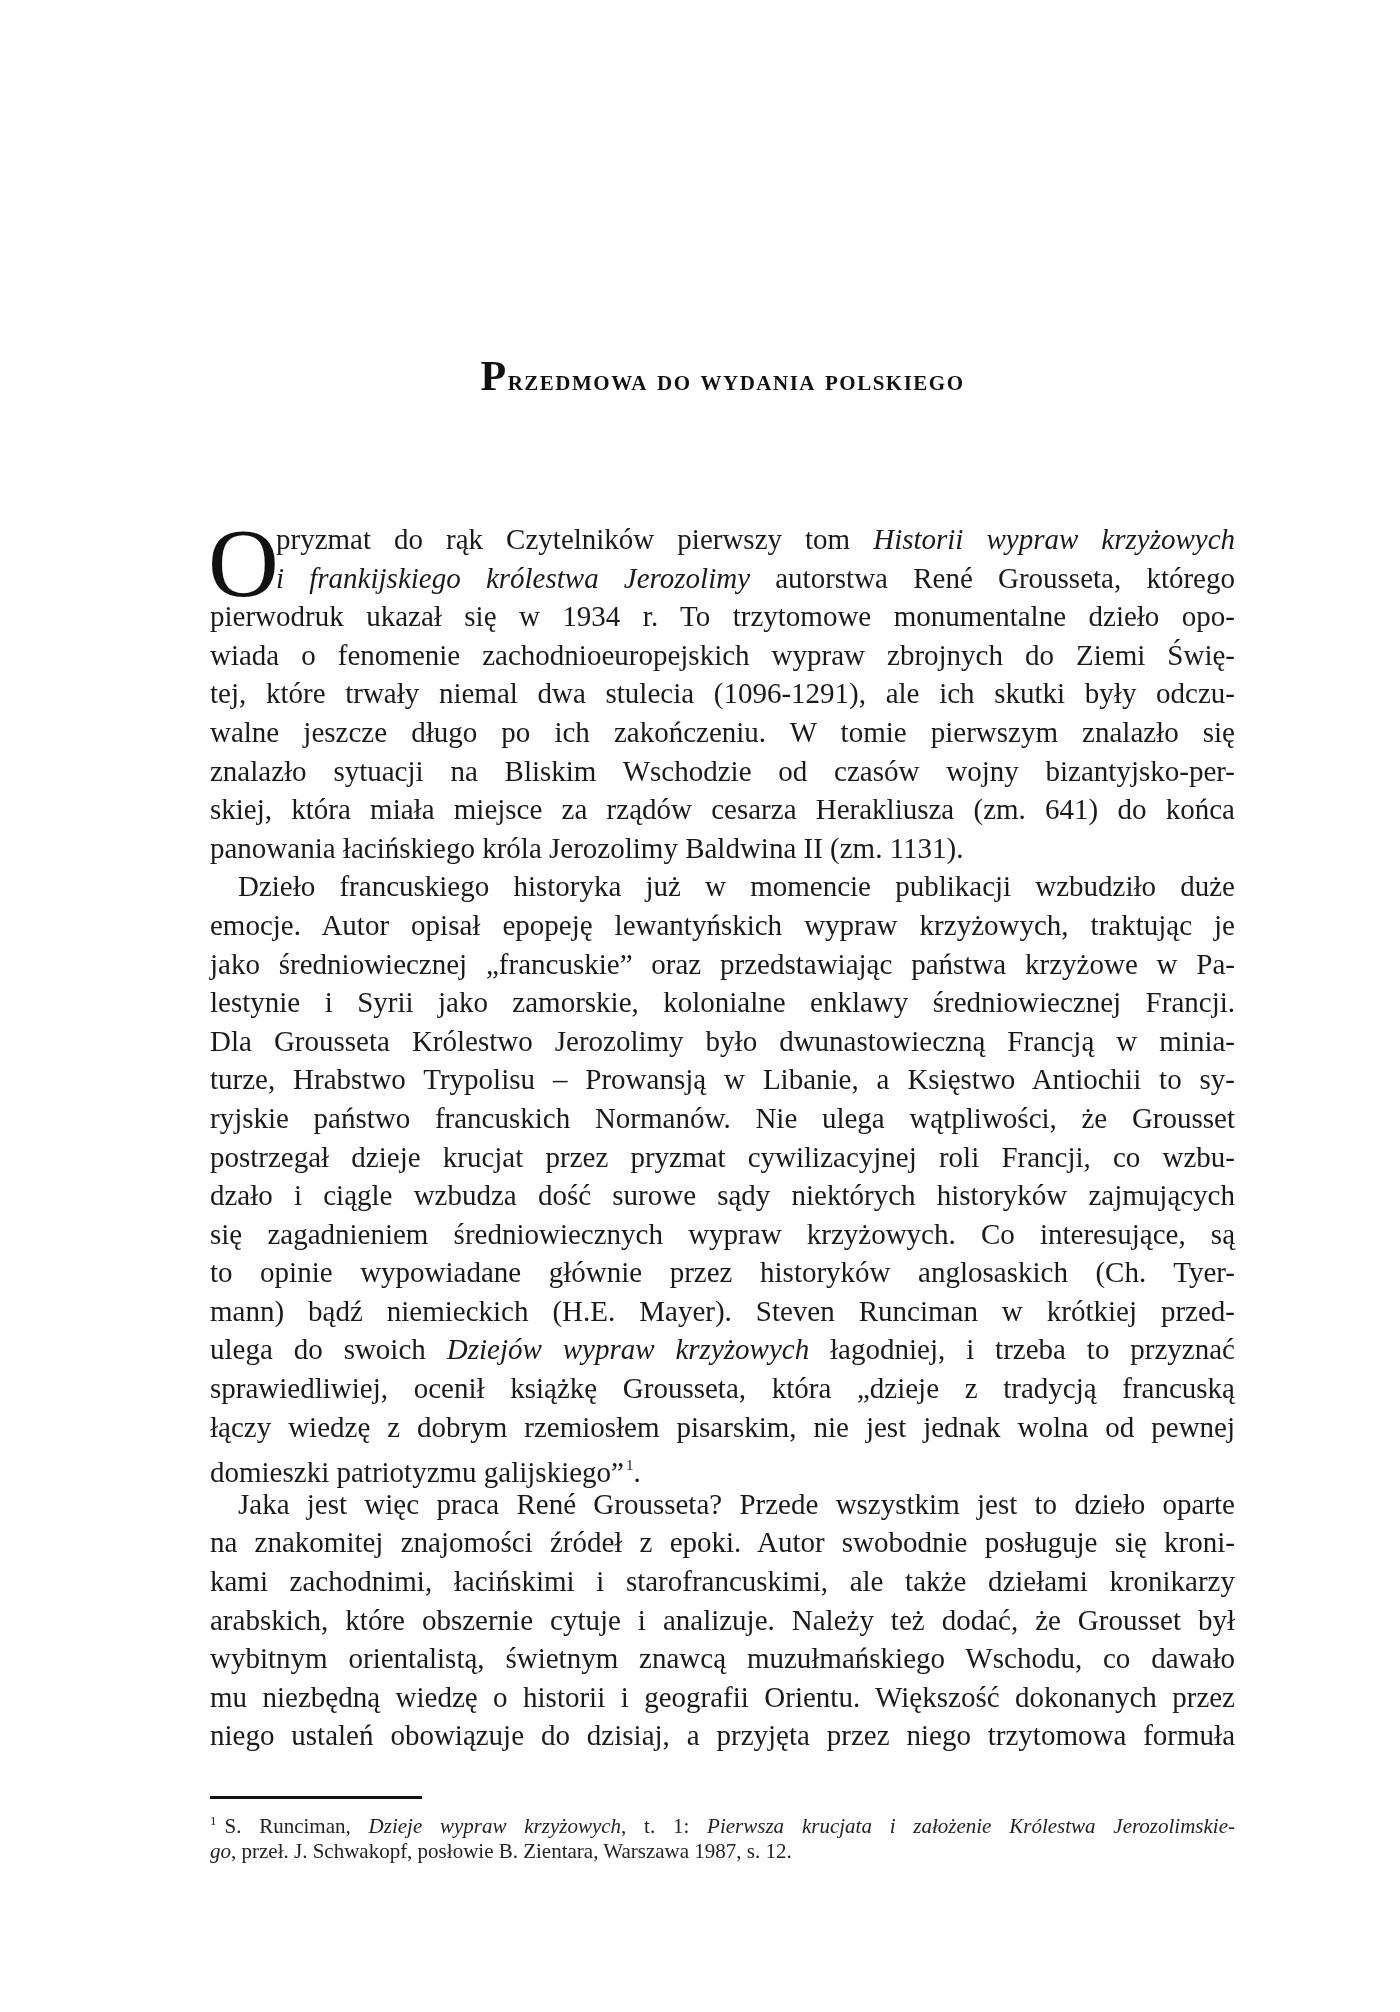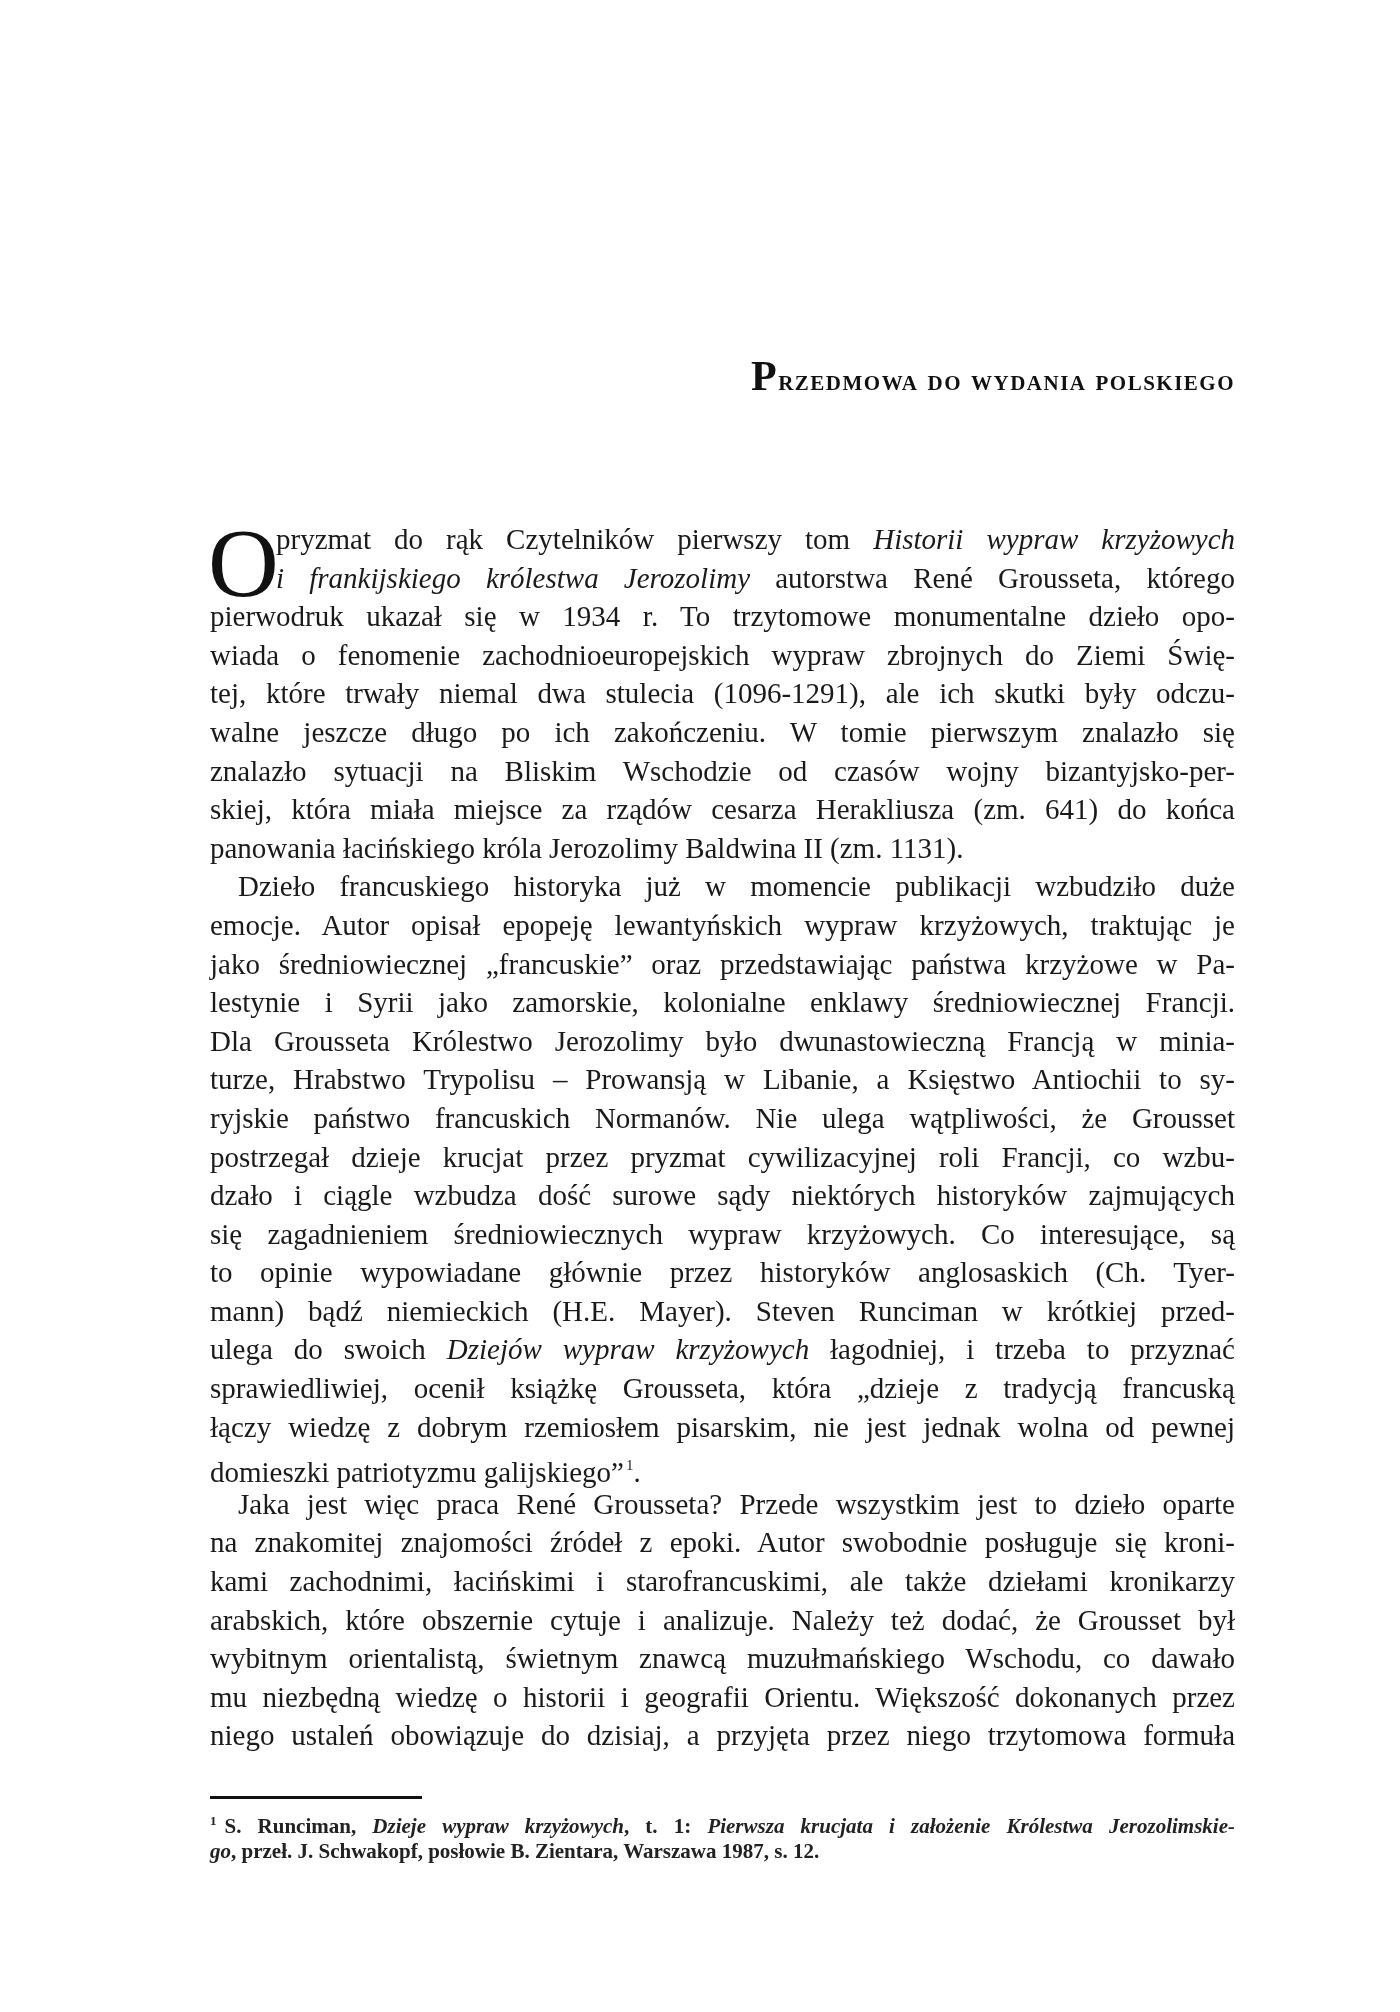--- a/index.html
+++ b/index.html
@@ -19,21 +19,21 @@
       position: absolute;
       left: 0; top: 0;
       width: 1400px; height: 2012px;
       background: #ffffff;
     }
     .title {
       position: absolute;
       left: 210px;
       width: 1025px;
       top: 352px;
-      text-align: right;
+      text-align: center;
       font-family: "Liberation Serif", "DejaVu Serif", serif;
       font-weight: bold;
       font-size: 30px;
       letter-spacing: 1.5px;
       font-variant: small-caps;
       color: #111;
     }
     .title .big { font-size: 42px; }
     .body-text {
       position: absolute;
@@ -75,21 +75,20 @@
       height: 3px;
       background: #111;
     }
     .footnote {
       position: absolute;
       left: 210px;
       top: 1806px;
       width: 1025px;
       font-size: 21px;
       color: #222;
-      font-weight: bold;
     }
     .fn-line {
       display: block;
       height: 30px;
       line-height: 30px;
       white-space: nowrap;
       text-align: justify;
       text-align-last: justify;
     }
     .fn-line.last { text-align-last: left; }

